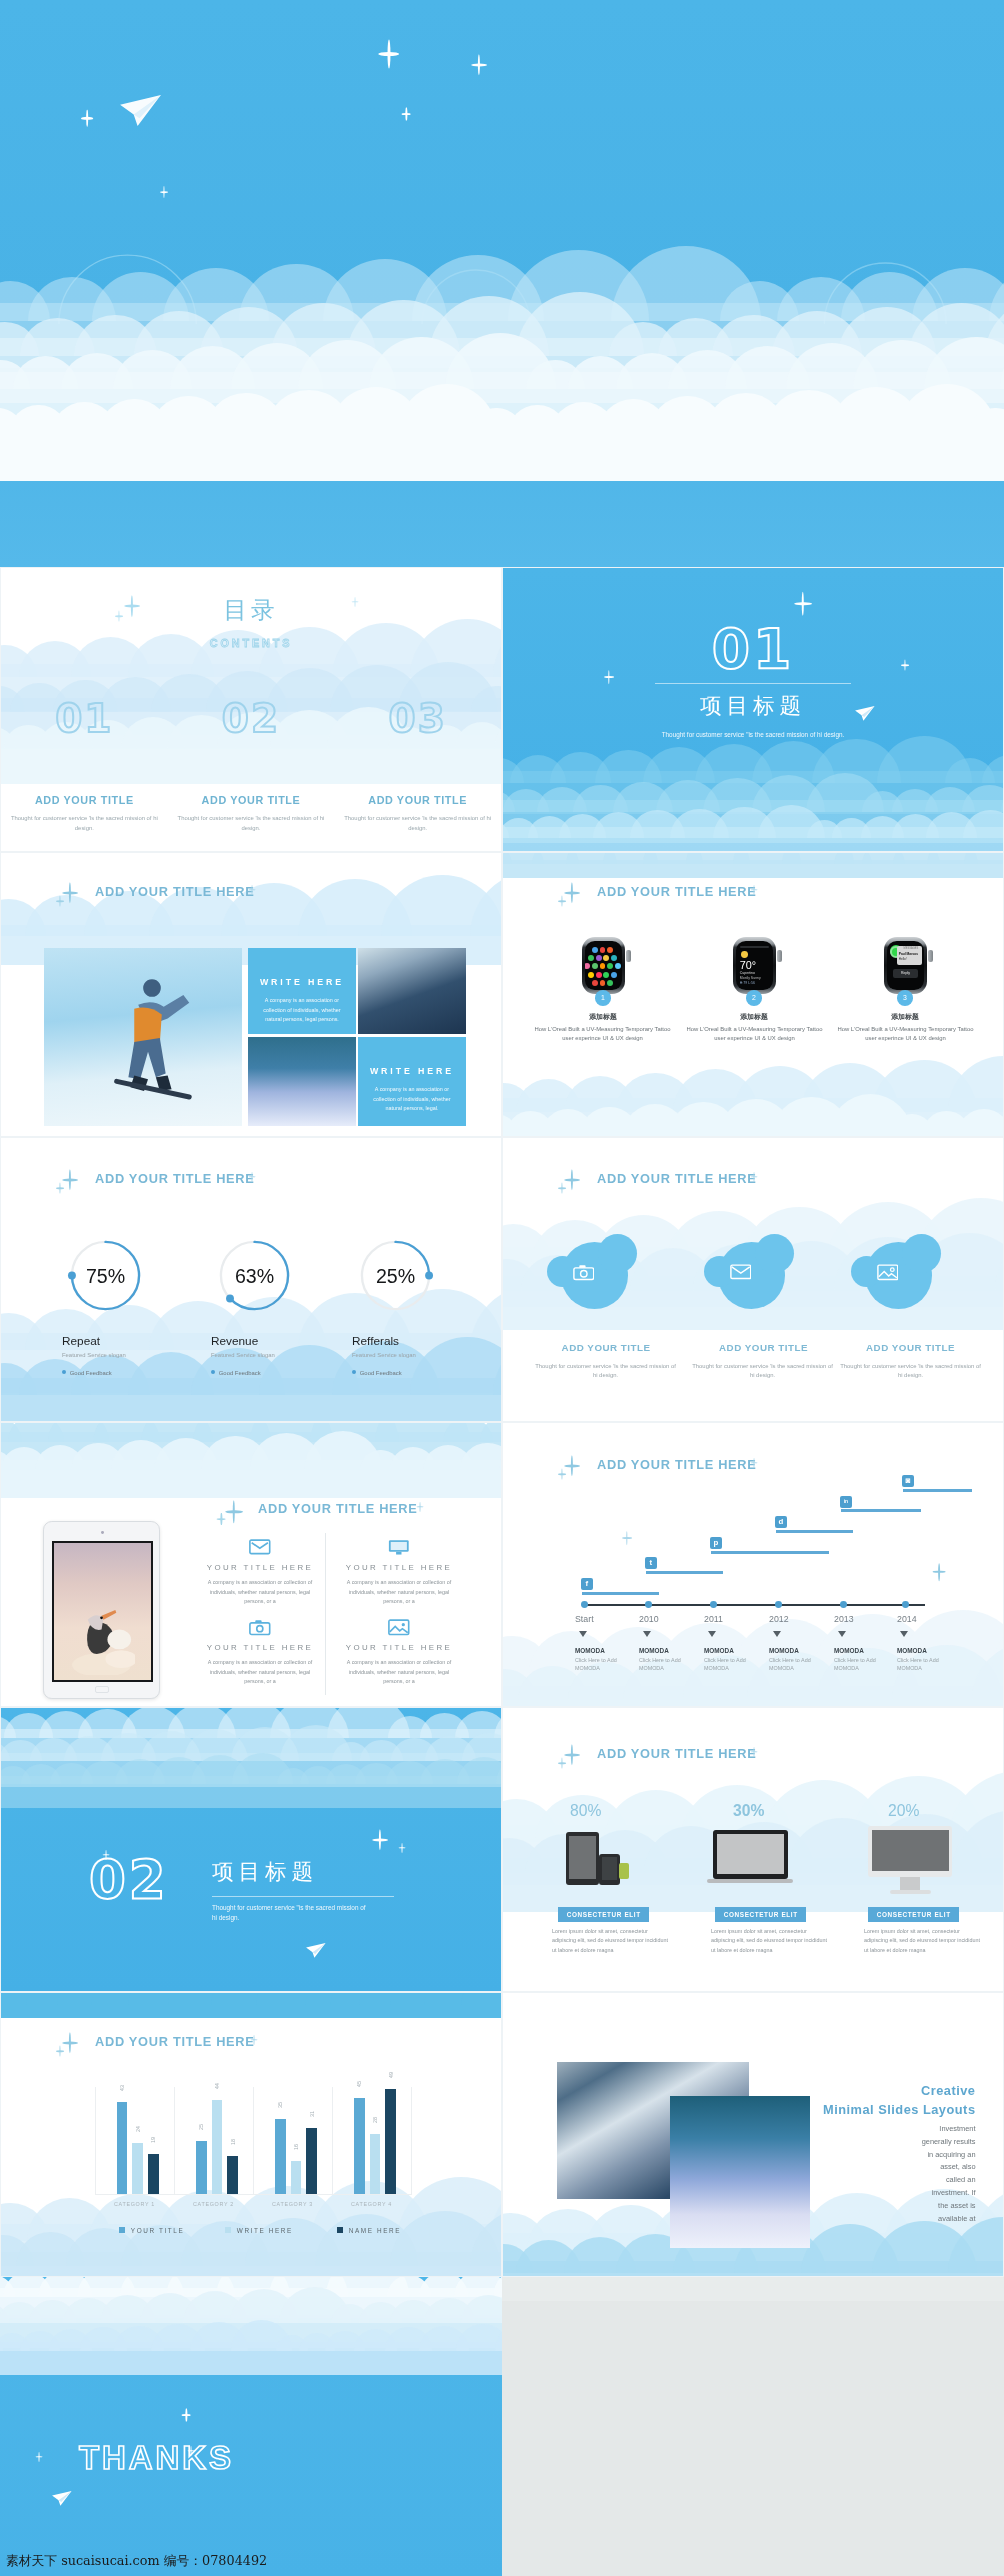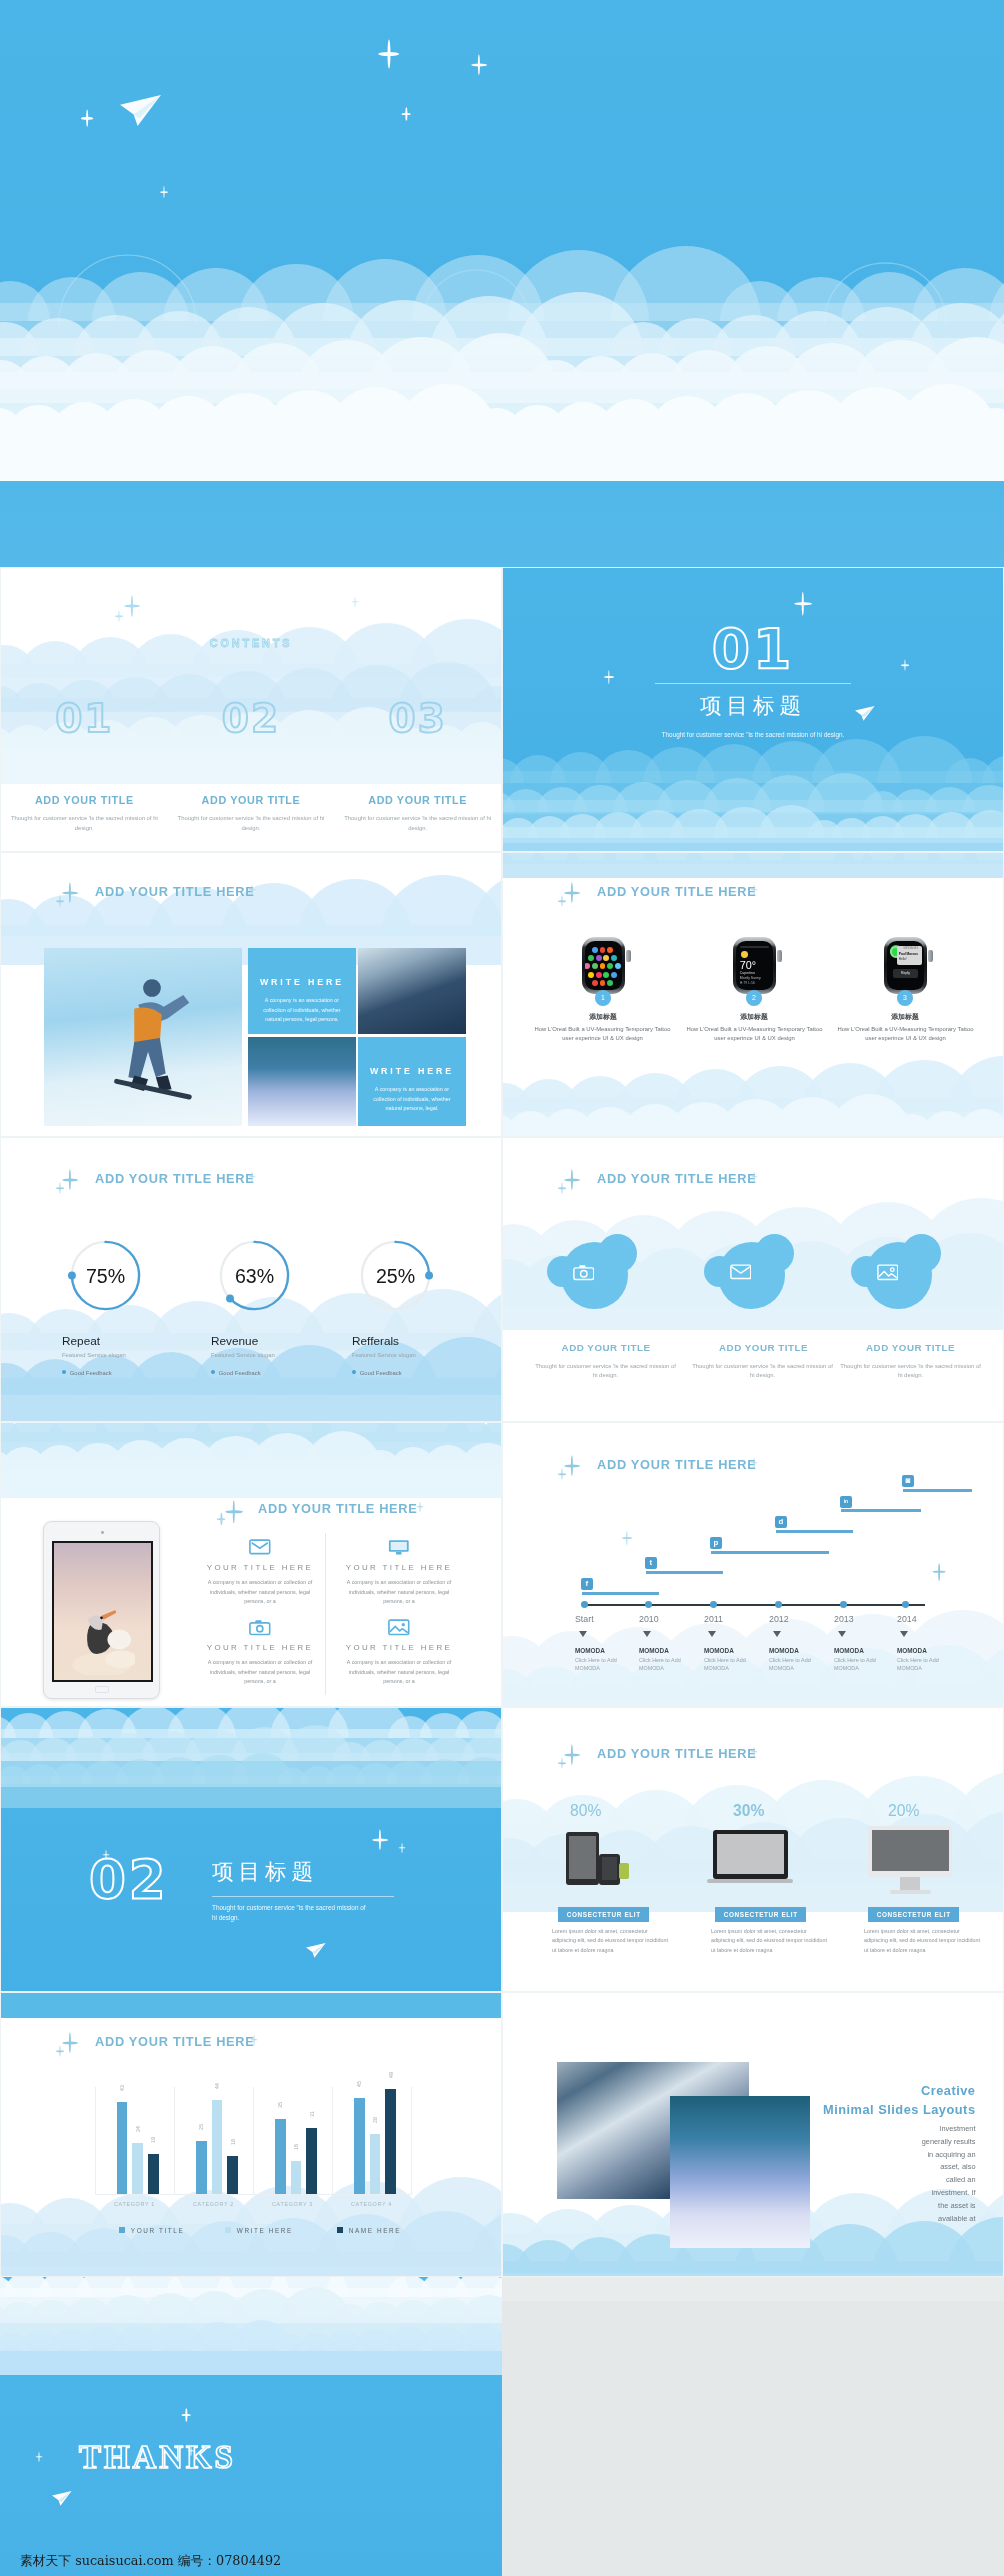--- a/index.html
+++ b/index.html
@@ -163,23 +163,23 @@
   .cr-img1{ position:absolute; left:54px; top:69px; width:192px; height:137px;
       background:linear-gradient(150deg,#9fb0bd 0%,#4e6d87 16%,#d7e2ea 38%,#7e93ab 58%,#2c4a68 80%,#3c5a46 100%); }
   .cr-img2{ position:absolute; left:167px; top:103px; width:140px; height:152px;
       background:linear-gradient(180deg,#1e5f79 0%,#3a7fa6 28%,#8fa8da 55%,#d9ddf2 78%,#eef1fb 100%); }
 
   
   .thanks{ position:absolute; left:0; top:2277px; width:502px; height:299px;
       background:linear-gradient(180deg,#4db6e9,#48b2e7); overflow:hidden; }
   .thanks-word{ position:absolute; left:79px; top:162px; font-size:33px;
       letter-spacing:2.9px; color:transparent; -webkit-text-stroke:1.6px #ffffff;
-      font-weight:700; font-family:Liberation Serif, serif; }
+      font-weight:700; font-family:Liberation Sans, sans-serif; }
   .footer{ position:absolute; left:5.9px; bottom:5.9px; font-size:12.8px; color:#1b1b1b;
-      font-family:"DejaVu Serif", serif; white-space:nowrap;margin-left:14px; }
+      font-family:"DejaVu Serif", serif; white-space:nowrap; }
   .filler{ position:absolute; left:502px; top:2301px; width:502px; height:275px;
       background:#e4e8e8; }
 </style>
 </head>
 <body>
 
 <div class="hero">
 
   <div class="plane" style="left:118px;top:93px;">
     <svg width="45" height="35" viewBox="0 0 46 36">
@@ -323,20 +323,21 @@
             <div style="position:absolute;left:166px;bottom:35px;width:69px;height:34px;border-radius:34px 34px 0 0;background:#e9f6fc;opacity:0.9;"></div>
             <div style="position:absolute;left:216px;bottom:35px;width:74px;height:37px;border-radius:37px 37px 0 0;background:#e9f6fc;opacity:0.9;"></div>
             <div style="position:absolute;left:269px;bottom:35px;width:79px;height:39px;border-radius:39px 39px 0 0;background:#e9f6fc;opacity:0.9;"></div>
             <div style="position:absolute;left:326px;bottom:35px;width:83px;height:42px;border-radius:42px 42px 0 0;background:#e9f6fc;opacity:0.9;"></div>
             <div style="position:absolute;left:387px;bottom:35px;width:44px;height:22px;border-radius:22px 22px 0 0;background:#e9f6fc;opacity:0.9;"></div>
             <div style="position:absolute;left:419px;bottom:35px;width:49px;height:24.5px;border-radius:24.5px 24.5px 0 0;background:#e9f6fc;opacity:0.9;"></div>
             <div style="position:absolute;left:454px;bottom:35px;width:54px;height:27px;border-radius:27px 27px 0 0;background:#e9f6fc;opacity:0.9;"></div>
             <div style="position:absolute;left:493px;bottom:35px;width:59px;height:29px;border-radius:29px 29px 0 0;background:#e9f6fc;opacity:0.9;"></div>
           </div>
         </div>
+      <div class="toc-h">目录</div>
       <div class="toc-sub">CONTENTS</div>
       <div class="star" style="left:123px;top:27.5px;width:15.7px;height:21.6px;color:#aadcf0;"></div>
       <div class="star" style="left:114px;top:43px;width:7.9px;height:10.8px;color:#b9e3f3;"></div>
       <div class="star" style="left:351px;top:29px;width:6.9px;height:9.8px;color:#c3e7f5;"></div>
       <div class="toc-cols">
         <div class="toc-col">
           <div class="toc-num">01</div>
           <div class="toc-title">ADD YOUR TITLE</div>
           <div class="toc-desc">Thought for customer service 'ls the sacred mission of hi design.</div>
         </div>

